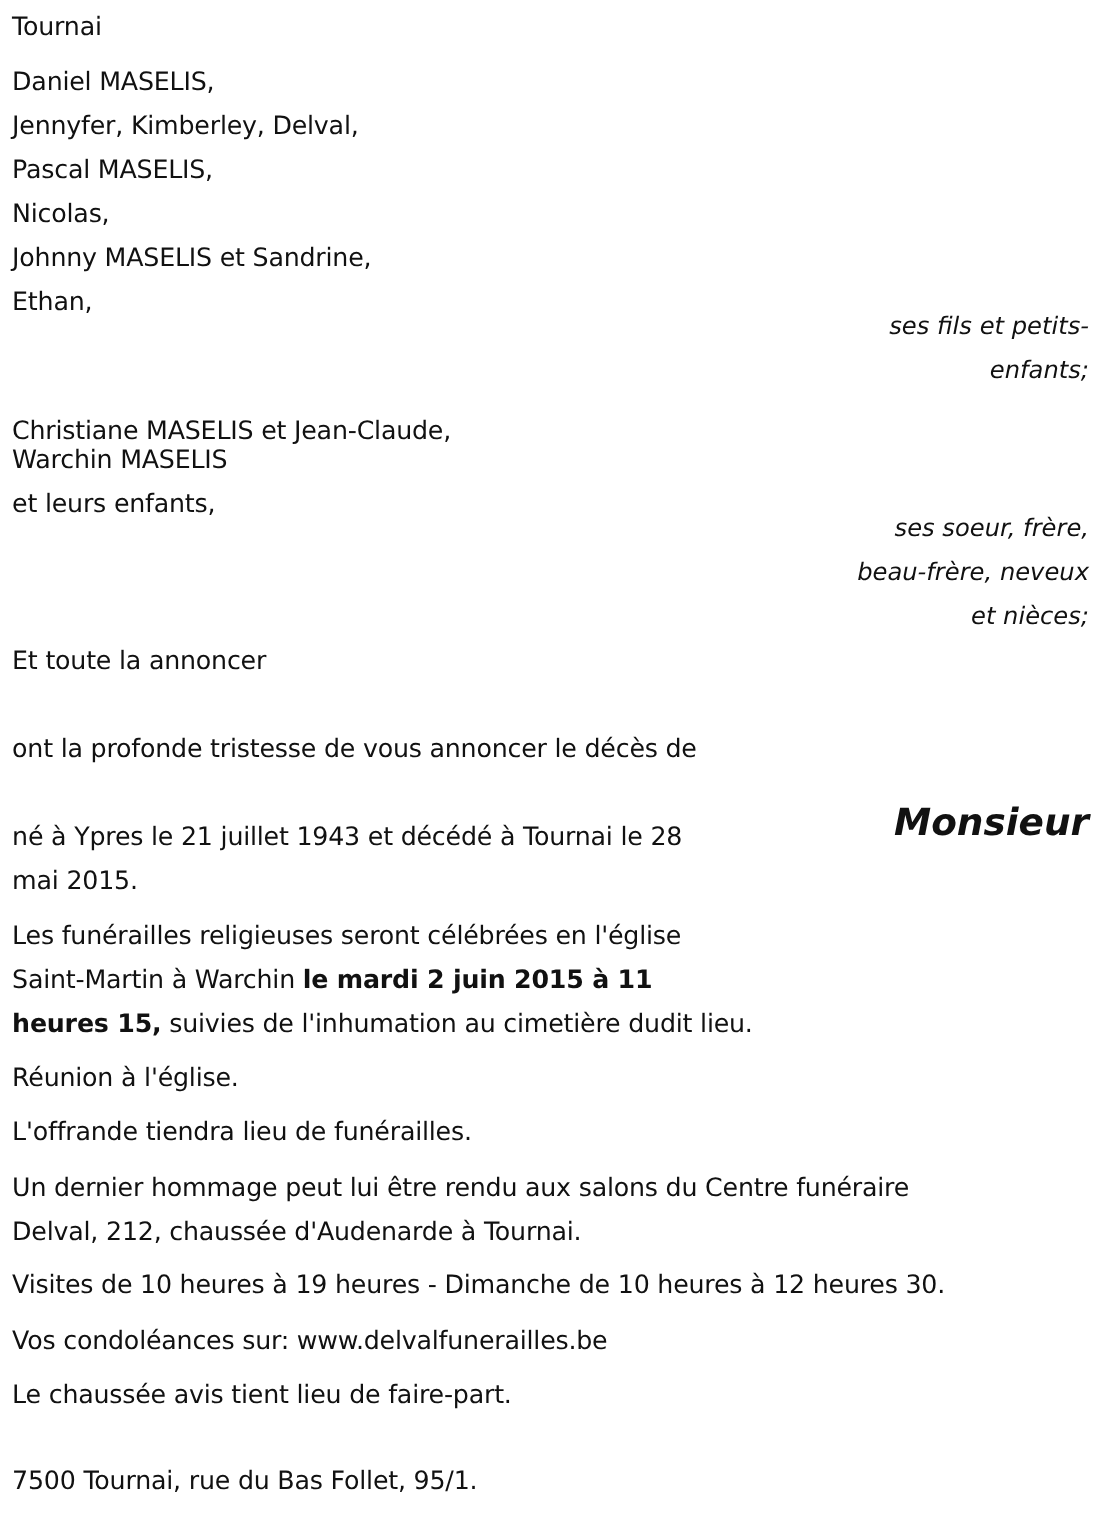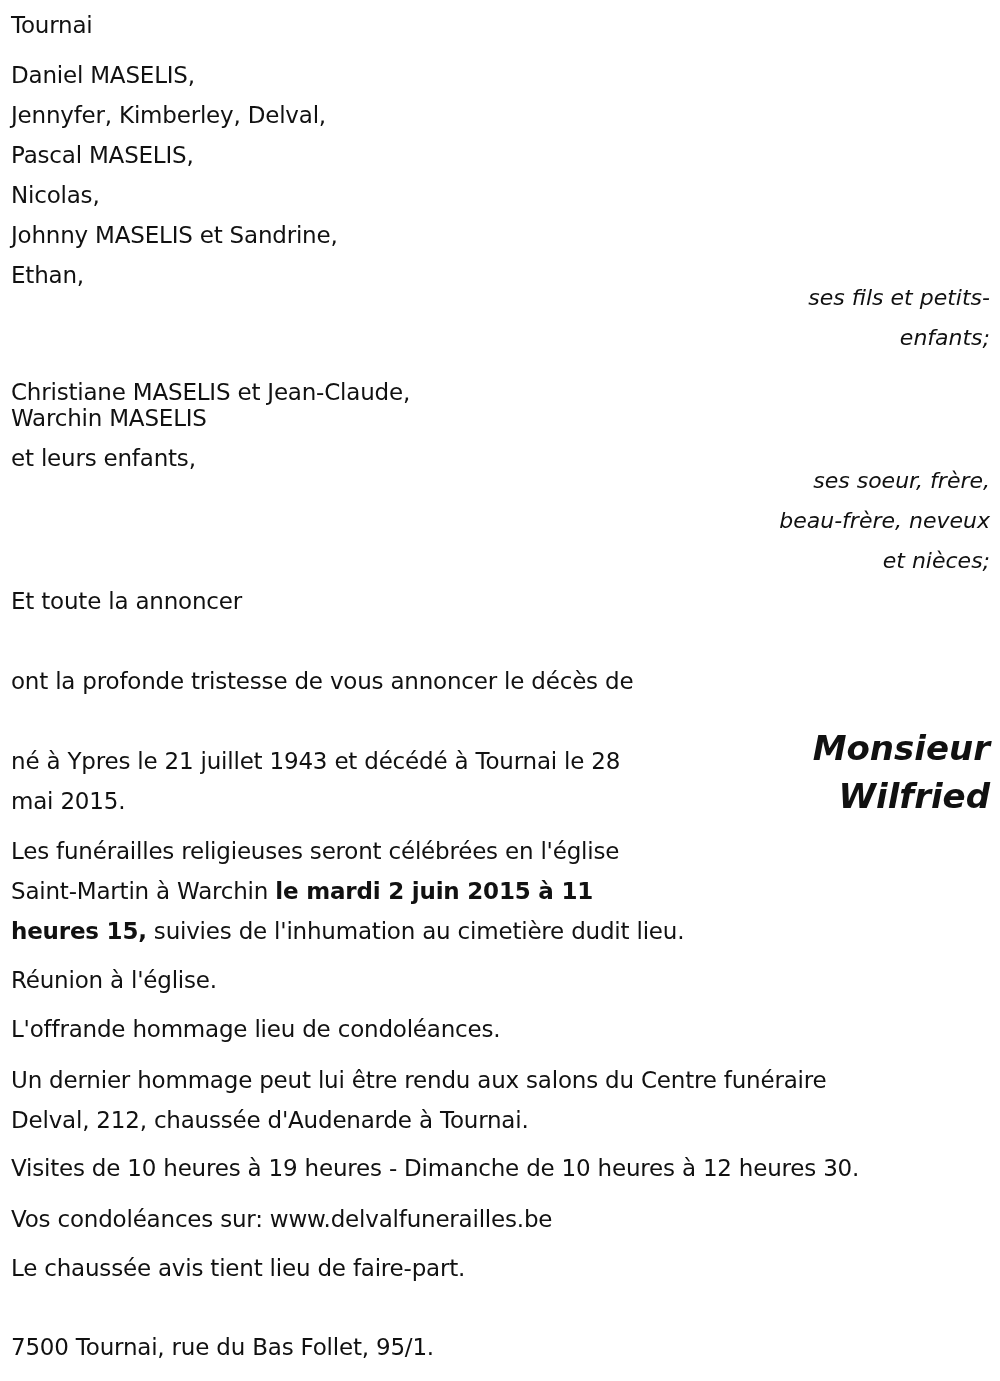--- a/index.html
+++ b/index.html
@@ -47,38 +47,37 @@
     <div class="rt" style="top:461px">ses soeur, frère,</div>
     <div class="rt" style="top:501px">beau-frère, neveux</div>
     <div class="rt" style="top:541px">et nièces;</div>
   </div>
 
   <div class="ln" style="top:581px">Et toute la annoncer</div>
   <div class="ln" style="top:661px">ont la profonde tristesse de vous annoncer le décès de</div>
 
   <div class="name-block">
     <div>Monsieur</div>
-    <div>Wilfried</div>
   </div>
 
   <div class="ln" style="top:741px">né à Ypres le 21 juillet 1943 et décédé à Tournai le 28</div>
   <div class="ln" style="top:781px">mai 2015.</div>
 
   <div>
     <div class="ln" style="top:831px">Les funérailles religieuses seront célébrées en l'église</div>
     <div class="ln" style="top:871px">
       <span>Saint-Martin à Warchin </span><b>le mardi 2 juin 2015 à 11</b>
     </div>
     <div class="ln" style="top:911px">
       <b>heures 15,</b><span> suivies de l'inhumation au cimetière dudit lieu.</span>
     </div>
   </div>
 
   <div class="ln" style="top:960px">Réunion à l'église.</div>
-  <div class="ln" style="top:1009px">L'offrande hommage lieu de condoléances.</div>
+  <div class="ln" style="top:1009px">L'offrande tiendra lieu de funérailles.</div>
   <div class="ln" style="top:1060px">Un dernier hommage peut lui être rendu aux salons du Centre funéraire</div>
   <div class="ln" style="top:1100px">Delval, 212, chaussée d'Audenarde à Tournai.</div>
   <div class="ln" style="top:1148px">Visites de 10 heures à 19 heures - Dimanche de 10 heures à 12 heures 30.</div>
   <div class="ln" style="top:1199px">
     <span>Vos condoléances sur: </span><span>www.delvalfunerailles.be</span>
   </div>
   <div class="ln" style="top:1248px">Le chaussée avis tient lieu de faire-part.</div>
   <div class="ln" style="top:1327px">7500 Tournai, rue du Bas Follet, 95/1.</div>
 </div>
 

